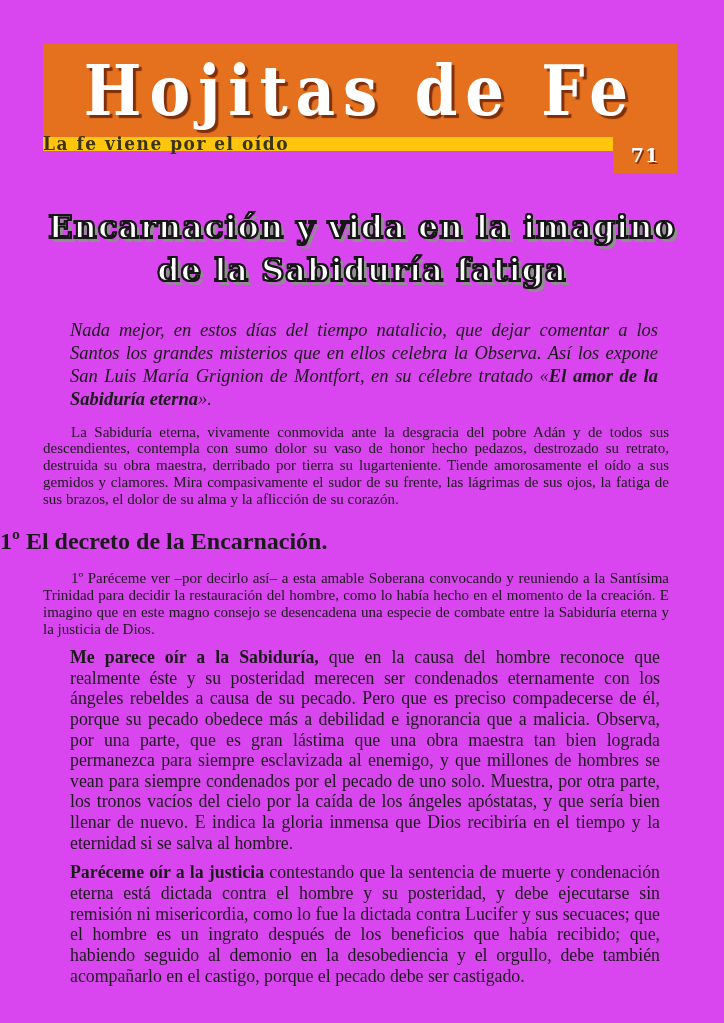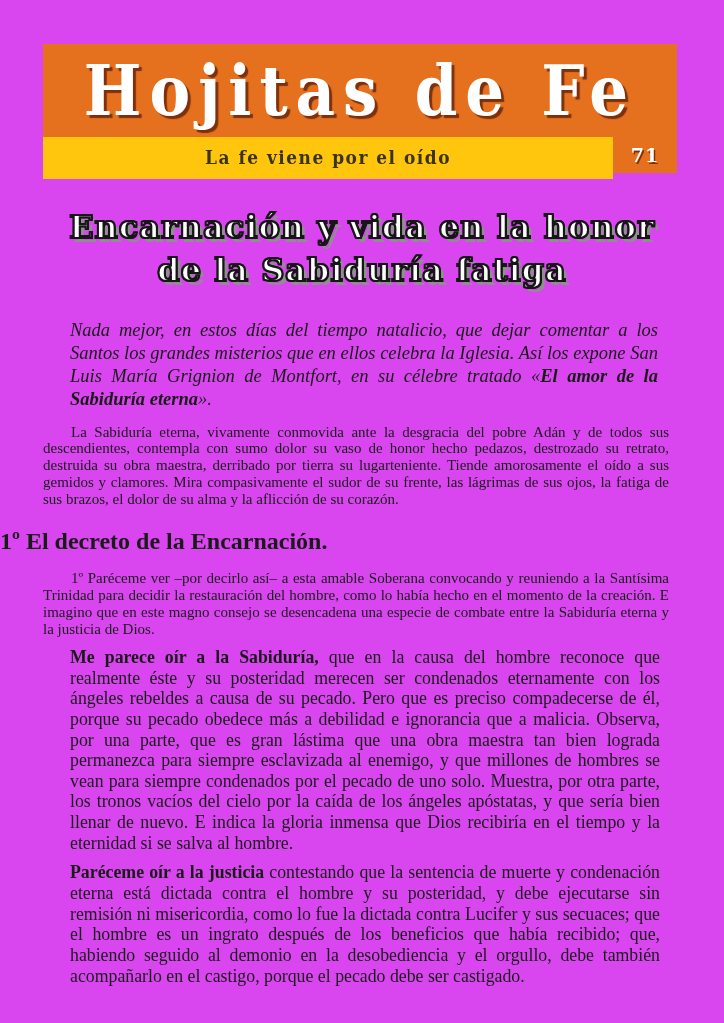--- a/index.html
+++ b/index.html
@@ -37,22 +37,22 @@
     letter-spacing:8px;
     color:#ffffff;
     white-space:nowrap;
     transform:scaleY(1.12);
     text-shadow:3px 3px 1px var(--maroon);
   }
   .masthead-bar{
     display:flex;align-items:flex-start;height:30px;
   }
   .bar-left,.bar-right{
-    flex:1;height:42px;background:var(--yellow);
-    display:flex;align-items:center;justify-content:center;
+    flex:1;height:14px;background:var(--yellow);
+    display:flex;align-items:center;justify-content:flex-start;
   }
   .bar-tagline{
     font-family:"DejaVu Serif", serif;
     font-weight:bold;
     font-size:17px;
     letter-spacing:1.5px;
     color:var(--bar-text);
     white-space:nowrap;
     transform:scaleY(1.08);
   }
@@ -130,25 +130,25 @@
       </div>
       <div class="bar-num">
         <span class="issue-number">71</span>
       </div>
     </div>
   </header>
 
   <article class="article">
 
     <h1 class="doc-title">
-      <span>Encarnación y vida en la honor</span><br>
+      <span>Encarnación y vida en la imagino</span><br>
       <span>de la Sabiduría fatiga</span>
     </h1>
 
-    <p class="intro"><span>Nada mejor, en estos días del tiempo natalicio, que dejar comentar a los Santos los grandes misterios que en ellos celebra la Iglesia. Así los expone San Luis María Grignion de Montfort, en su célebre tratado «</span><b>El amor de la Sabiduría eterna</b><span>».</span></p>
+    <p class="intro"><span>Nada mejor, en estos días del tiempo natalicio, que dejar comentar a los Santos los grandes misterios que en ellos celebra la Observa. Así los expone San Luis María Grignion de Montfort, en su célebre tratado «</span><b>El amor de la Sabiduría eterna</b><span>».</span></p>
 
     <p class="body-para">La Sabiduría eterna, vivamente conmovida ante la desgracia del pobre Adán y de todos sus descendientes, contempla con sumo dolor su vaso de honor hecho pedazos, destrozado su retrato, destruida su obra maestra, derribado por tierra su lugarteniente. Tiende amorosamente el oído a sus gemidos y clamores. Mira compasivamente el sudor de su frente, las lágrimas de sus ojos, la fatiga de sus brazos, el dolor de su alma y la aflicción de su corazón.</p>
 
     <h2 class="section-heading">1º El decreto de la Encarnación.</h2>
 
     <p class="body-para after-heading">1º Paréceme ver –por decirlo así– a esta amable Soberana convocando y reuniendo a la Santísima Trinidad para decidir la restauración del hombre, como lo había hecho en el momento de la creación. E imagino que en este magno consejo se desencadena una especie de combate entre la Sabiduría eterna y la justicia de Dios.</p>
 
     <p class="quote"><span class="lead">Me parece oír a la Sabiduría,</span><span> que en la causa del hombre reconoce que realmente éste y su posteridad merecen ser condenados eternamente con los ángeles rebeldes a causa de su pecado. Pero que es preciso compadecerse de él, porque su pecado obedece más a debilidad e ignorancia que a malicia. Observa, por una parte, que es gran lástima que una obra maestra tan bien lograda permanezca para siempre esclavizada al enemigo, y que millones de hombres se vean para siempre condenados por el pecado de uno solo. Muestra, por otra parte, los tronos vacíos del cielo por la caída de los ángeles apóstatas, y que sería bien llenar de nuevo. E indica la gloria inmensa que Dios recibiría en el tiempo y la eternidad si se salva al hombre.</span></p>
 
     <p class="quote"><span class="lead">Paréceme oír a la justicia</span><span> contestando que la sentencia de muerte y condenación eterna está dictada contra el hombre y su posteridad, y debe ejecutarse sin remisión ni misericordia, como lo fue la dictada contra Lucifer y sus secuaces; que el hombre es un ingrato después de los beneficios que había recibido; que, habiendo seguido al demonio en la desobediencia y el orgullo, debe también acompañarlo en el castigo, porque el pecado debe ser castigado.</span></p>

